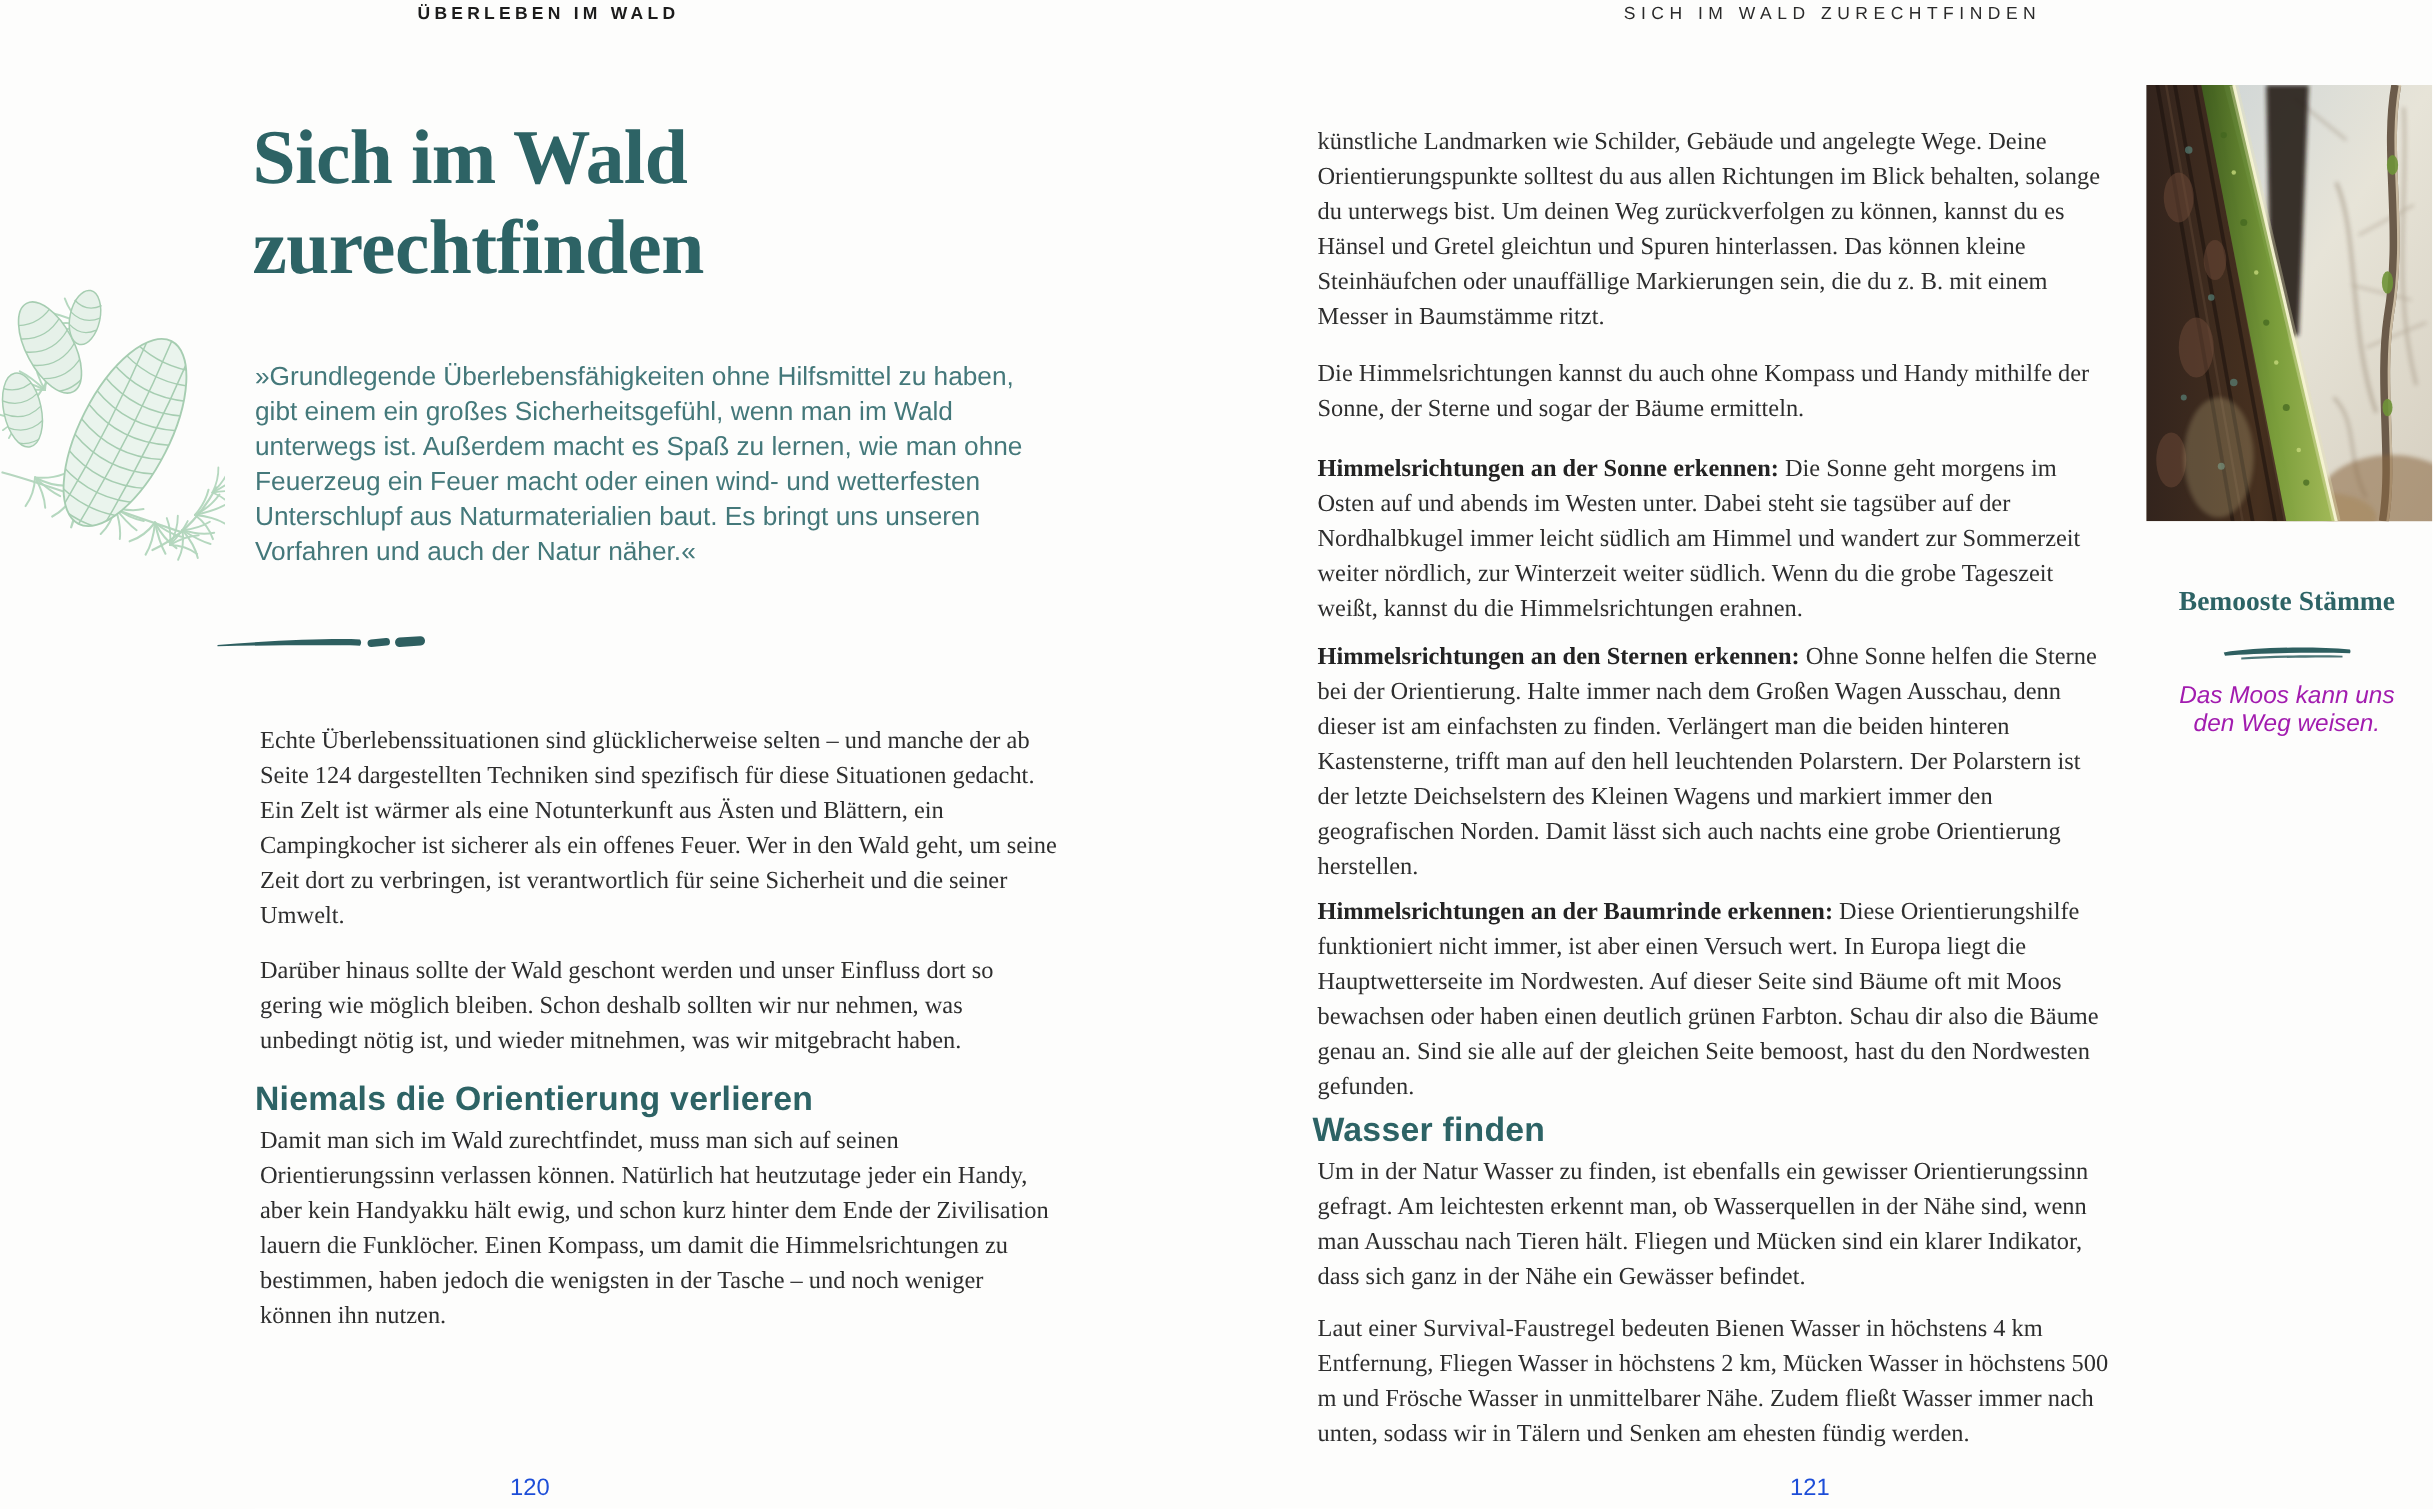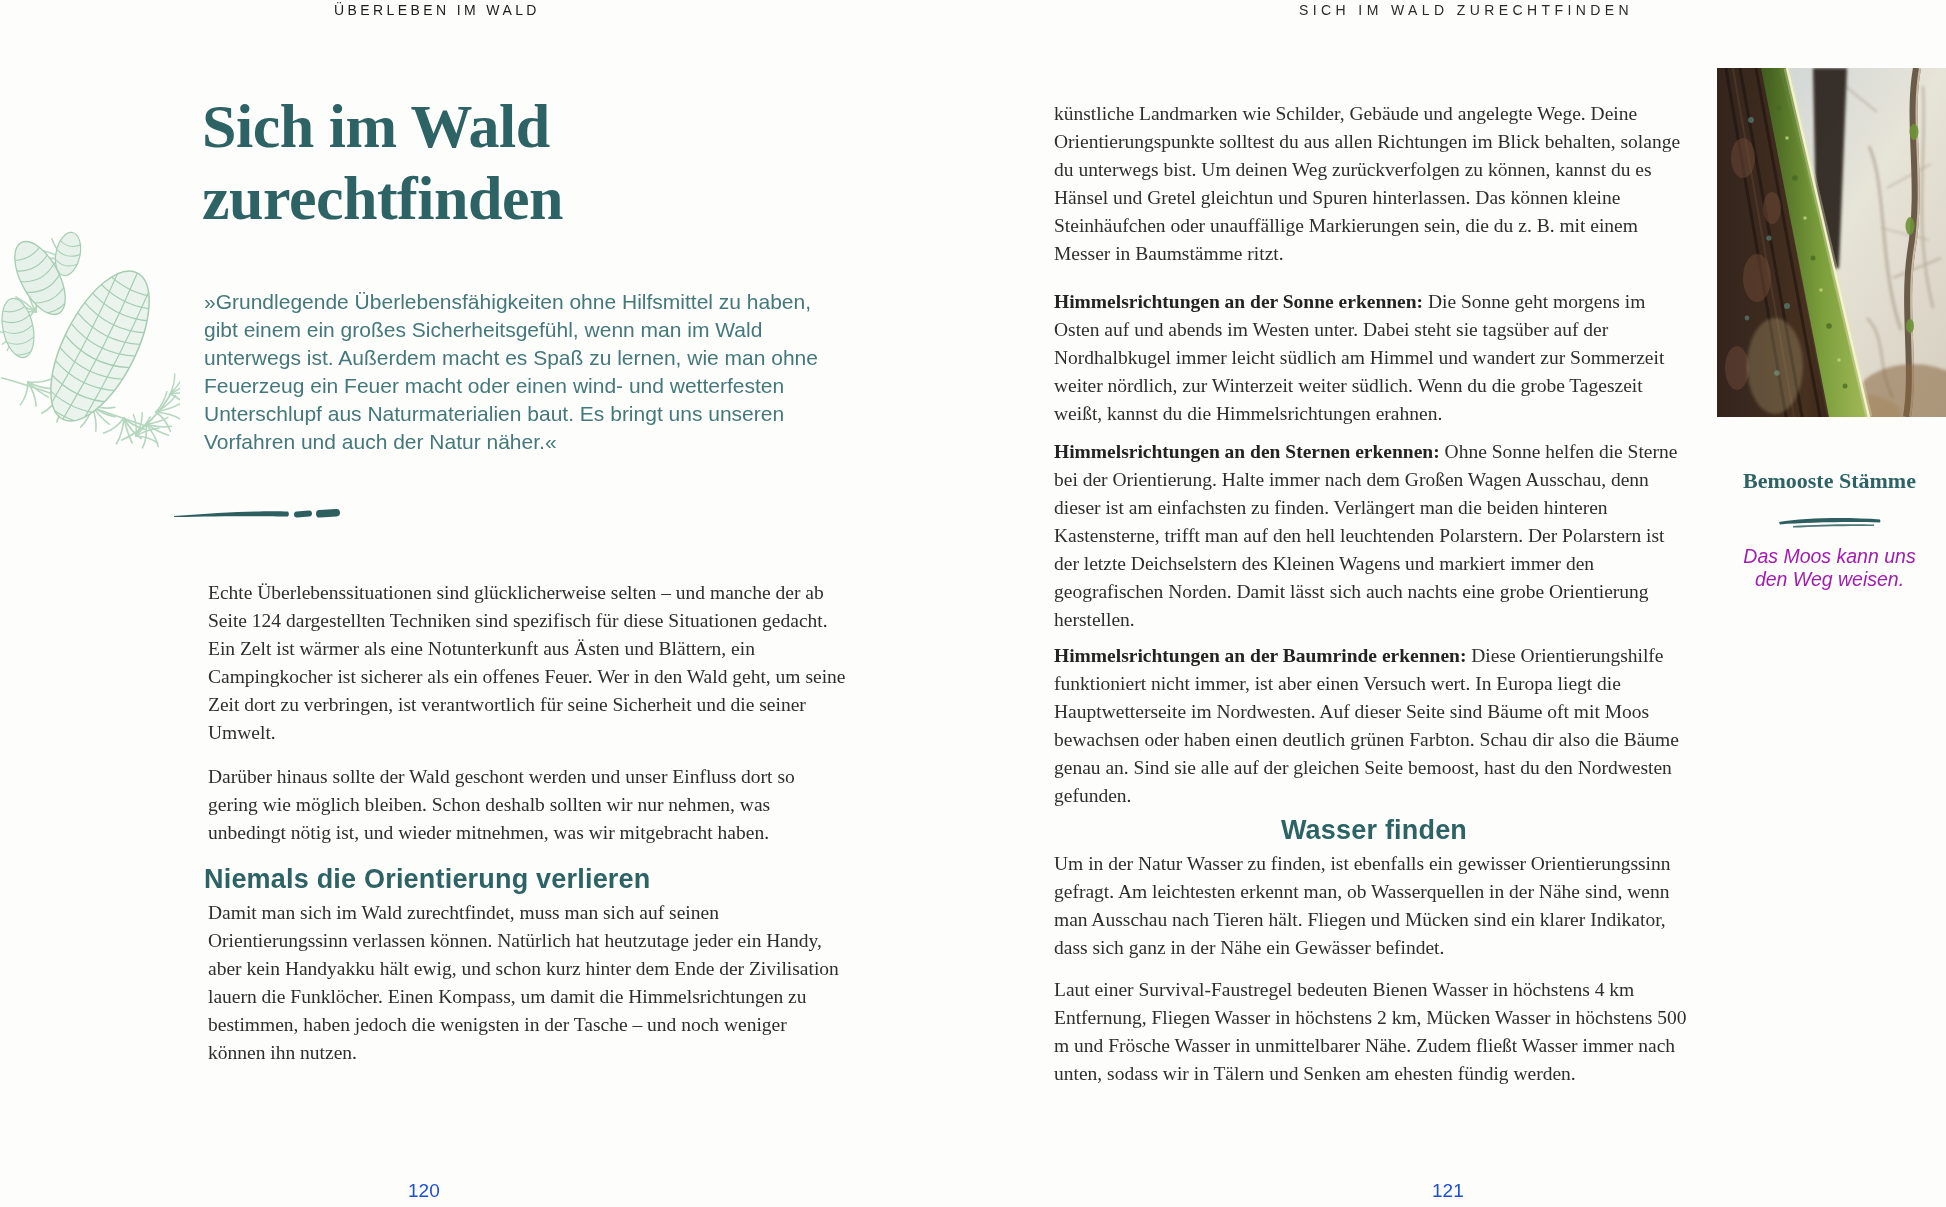--- a/index.html
+++ b/index.html
@@ -1,21 +1,21 @@
 <!DOCTYPE html>
 <html lang="de"><head>
 <meta charset="utf-8">
 <style>
   html,body{margin:0;padding:0;background:#ffffff;}
   .canvas{position:relative;width:1946px;height:1207px;background:#fdfdfc;overflow:hidden;
           font-family:"Liberation Sans",sans-serif;color:#2f2f2f;}
 
   
   .rh{position:absolute;top:2px;font-size:14px;white-space:nowrap;}
-  .rh-left{left:334px;font-weight:400;letter-spacing:3.4px;color:#1c1c1c;}
+  .rh-left{left:334px;font-weight:700;letter-spacing:3.4px;color:#1c1c1c;}
   .rh-right{left:1299px;font-weight:400;letter-spacing:4.4px;color:#2a2a2a;}
 
   
   .title{position:absolute;left:202px;top:90px;width:520px;margin:0;
          font-family:"Liberation Serif",serif;font-weight:700;font-size:62px;line-height:72px;
          color:#2d6365;letter-spacing:-0.5px;}
 
   
   .quote{position:absolute;left:204px;top:288px;width:628px;
          font-size:21px;line-height:28px;color:#44787a;}
@@ -23,21 +23,21 @@
                font-size:20px;color:#44787a;}
 
   .brush-left{position:absolute;left:172px;top:503px;line-height:0;}
 
   
   .col{position:absolute;font-size:19.5px;line-height:28px;color:#2e2e2e;}
   .col p{margin:4px;font-family:Liberation Serif, serif;}
   .col-left{left:204px;top:575px;width:648px;}
   .col-right{left:1050px;top:96px;width:648px;}
   .h2{margin:16px 0 2px;font-size:27px;line-height:32px;font-weight:700;color:#2d6365;letter-spacing:0.2px;}
-  .h2-right{margin:2px 0 0;text-align:center;}
+  .h2-right{margin:2px 0 0;}
   .mt2{margin-top:2px!important}.mt8{margin-top:8px!important}.mt10{margin-top:10px!important}.mt14{margin-top:14px!important}.mt16{margin-top:16px!important}
   .mt18{margin-top:18px!important}.mt20{margin-top:20px!important}
   strong{font-weight:700;color:#232323;}
 
   
   .photo{position:absolute;left:1717px;top:68px;width:229px;height:349px;margin:0;line-height:0;}
   .sidebar{position:absolute;left:1713px;top:448px;width:233px;text-align:center;}
   .sidebar h3{margin:16px auto;width:180px;font-family:"Liberation Serif",serif;font-weight:700;
               font-size:22px;line-height:34px;color:#2d6365;}
   .brush-sb{margin:9px auto 0;width:110px;line-height:0;}
@@ -167,20 +167,21 @@
 
   <div class="col col-left">
     <p>Echte Überlebenssituationen sind glücklicherweise selten – und manche der ab Seite 124 dargestellten Techniken sind spezifisch für diese Situationen gedacht. Ein Zelt ist wärmer als eine Notunterkunft aus Ästen und Blättern, ein Campingkocher ist sicherer als ein offenes Feuer. Wer in den Wald geht, um seine Zeit dort zu verbringen, ist verantwortlich für seine Sicherheit und die seiner Umwelt.</p>
     <p class="mt16">Darüber hinaus sollte der Wald geschont werden und unser Einfluss dort so gering wie möglich bleiben. Schon deshalb sollten wir nur nehmen, was unbedingt nötig ist, und wieder mitnehmen, was wir mitgebracht haben.</p>
     <h2 class="h2">Niemals die Orientierung verlieren</h2>
     <p>Damit man sich im Wald zurechtfindet, muss man sich auf seinen Orientierungssinn verlassen können. Natürlich hat heutzutage jeder ein Handy, aber kein Handyakku hält ewig, und schon kurz hinter dem Ende der Zivilisation lauern die Funklöcher. Einen Kompass, um damit die Himmelsrichtungen zu bestimmen, haben jedoch die wenigsten in der Tasche – und noch weniger können ihn nutzen.</p>
   </div>
 
   <div class="col col-right">
     <p>künstliche Landmarken wie Schilder, Gebäude und angelegte Wege. Deine Orientierungspunkte solltest du aus allen Richtungen im Blick behalten, solange du unterwegs bist. Um deinen Weg zurückverfolgen zu können, kannst du es Hänsel und Gretel gleichtun und Spuren hinterlassen. Das können kleine Steinhäufchen oder unauffällige Markierungen sein, die du z. B. mit einem Messer in Baumstämme ritzt.</p>
+    <p class="mt18">Die Himmelsrichtungen kannst du auch ohne Kompass und Handy mithilfe der Sonne, der Sterne und sogar der Bäume ermitteln.</p>
     <p class="mt20"><strong>Himmelsrichtungen an der Sonne erkennen:</strong> <span>Die Sonne geht morgens im Osten auf und abends im Westen unter. Dabei steht sie tagsüber auf der Nordhalbkugel immer leicht südlich am Himmel und wandert zur Sommerzeit weiter nördlich, zur Winterzeit weiter südlich. Wenn du die grobe Tageszeit weißt, kannst du die Himmelsrichtungen erahnen.</span></p>
     <p class="mt10"><strong>Himmelsrichtungen an den Sternen erkennen:</strong> <span>Ohne Sonne helfen die Sterne bei der Orientierung. Halte immer nach dem Großen Wagen Ausschau, denn dieser ist am einfachsten zu finden. Verlängert man die beiden hinteren Kastensterne, trifft man auf den hell leuchtenden Polarstern. Der Polarstern ist der letzte Deichselstern des Kleinen Wagens und markiert immer den geografischen Norden. Damit lässt sich auch nachts eine grobe Orientierung herstellen.</span></p>
     <p class="mt8"><strong>Himmelsrichtungen an der Baumrinde erkennen:</strong> <span>Diese Orientierungshilfe funktioniert nicht immer, ist aber einen Versuch wert. In Europa liegt die Hauptwetterseite im Nordwesten. Auf dieser Seite sind Bäume oft mit Moos bewachsen oder haben einen deutlich grünen Farbton. Schau dir also die Bäume genau an. Sind sie alle auf der gleichen Seite bemoost, hast du den Nordwesten gefunden.</span></p>
     <h2 class="h2 h2-right">Wasser finden</h2>
     <p>Um in der Natur Wasser zu finden, ist ebenfalls ein gewisser Orientierungssinn gefragt. Am leichtesten erkennt man, ob Wasserquellen in der Nähe sind, wenn man Ausschau nach Tieren hält. Fliegen und Mücken sind ein klarer Indikator, dass sich ganz in der Nähe ein Gewässer befindet.</p>
     <p class="mt14">Laut einer Survival-Faustregel bedeuten Bienen Wasser in höchstens 4 km Entfernung, Fliegen Wasser in höchstens 2 km, Mücken Wasser in höchstens 500 m und Frösche Wasser in unmittelbarer Nähe. Zudem fließt Wasser immer nach unten, sodass wir in Tälern und Senken am ehesten fündig werden.</p>
   </div>
 
   <figure class="photo">
     <svg width="229" height="349" viewBox="0 0 229 349">

